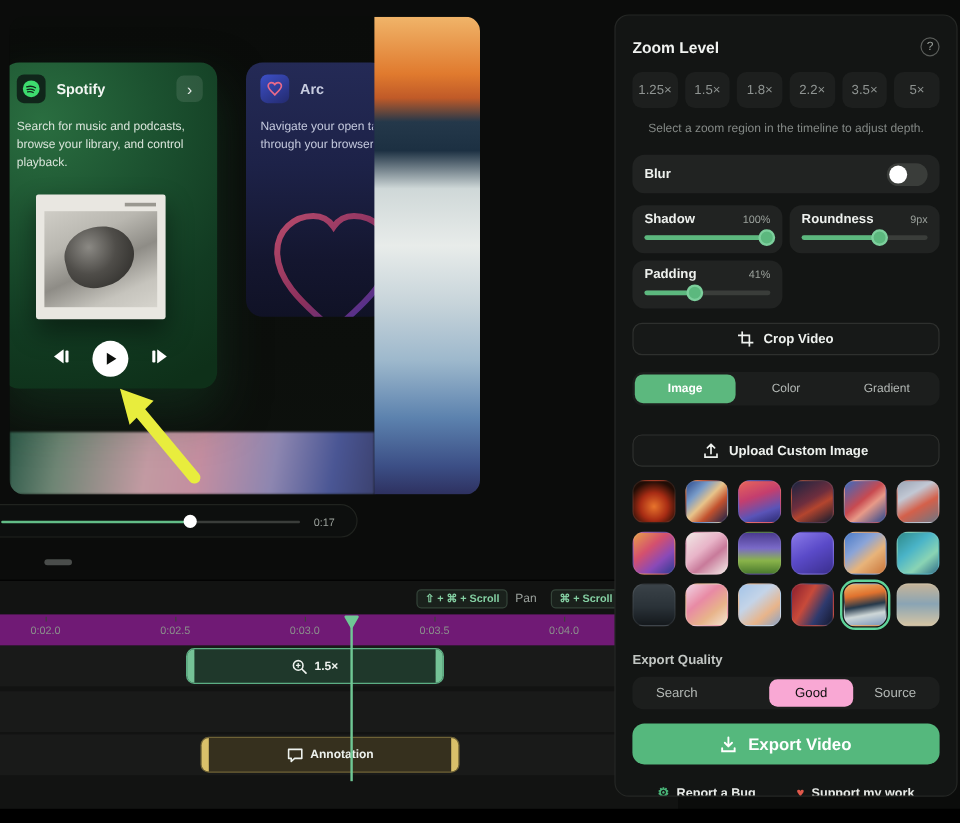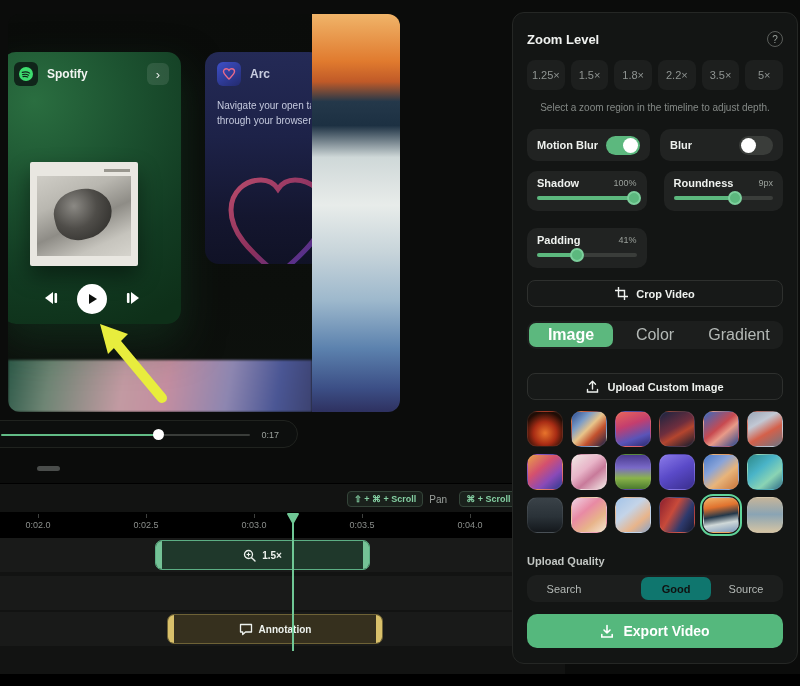--- a/index.html
+++ b/index.html
@@ -52,21 +52,21 @@
   .pp-dot{position:absolute;left:168px;top:8px;width:11px;height:11px;border-radius:50%;background:#fff;}
   .pp-time{position:absolute;right:18px;top:9px;color:#9aa09b;font-size:9px;}
   .drag-handle{position:absolute;left:37px;top:466px;width:23px;height:5px;border-radius:3px;background:#4a4d4b;}
 
   
   .timeline{position:absolute;left:0;top:483px;width:565px;height:192px;background:#121312;border-top:1px solid #000;}
   .hint-row{position:absolute;right:10px;top:7px;display:flex;align-items:center;gap:6px;}
   .kbd-badge{padding:2px 6px;border-radius:4px;background:#1a211c;border:1px solid #344439;color:#84cfa2;
     font-size:9px;font-weight:bold;}
   .hint-action{color:#9aa09c;font-size:10px;margin-right:6px;}
-  .ruler{position:absolute;left:0;top:28px;width:100%;height:26px;background:#000000;}
+  .ruler{position:absolute;left:0;top:28px;width:100%;height:26px;background:#701a75;}
   .tick{position:absolute;top:2px;width:1px;height:4px;background:#3e403e;}
   .tick-label{position:absolute;top:8px;transform:translateX(-50%);color:#8b8f8c;font-size:9px;}
   .trow{position:absolute;left:0;width:100%;height:34px;background:#191a19;}
   .region{position:absolute;height:30px;border-radius:7px;display:flex;align-items:center;justify-content:center;gap:6px;font-size:10px;font-weight:bold;color:#eef2ee;}
   .region .handle{position:absolute;top:0;width:6px;height:100%;}
   .region .handle.l{left:0;border-radius:7px 0 0 7px;}
   .region .handle.r{right:0;border-radius:0 7px 7px 0;}
   .zoom-region{left:155px;top:56px;width:215px;background:rgba(32,59,44,.92);border:1px solid #5cae84;}
   .zoom-region .handle{background:#74c296;}
   .anno-region{left:167px;top:130px;width:216px;background:rgba(56,50,31,.95);border:1px solid #6e6236;}
@@ -90,44 +90,44 @@
 
   .toggle-row{display:flex;gap:10px;margin-top:16px;}
   .toggle-card{flex:1;height:32px;border-radius:10px;background:#212322;display:flex;align-items:center;
     justify-content:space-between;padding:0 10px;}
   .toggle-label{color:#eef1ee;font-size:11px;font-weight:bold;}
   .switch{width:34px;height:19px;border-radius:10px;background:#3a3d3a;position:relative;}
   .switch.on{background:#5cb87e;}
   .knob{position:absolute;top:2px;width:15px;height:15px;border-radius:50%;background:#fff;left:2px;}
   .switch.on .knob{left:17px;}
 
-  .slider-grid{display:grid;grid-template-columns:1fr 1fr;gap:17px;margin-top:10px;}
+  .slider-grid{display:grid;grid-template-columns:1fr 1fr;gap:6px;margin-top:10px;}
   .slider-card{height:40px;border-radius:10px;background:#212322;padding:6px 10px 0;}
   .slider-head{display:flex;justify-content:space-between;align-items:center;}
   .slider-name{color:#eef1ee;font-size:11px;font-weight:bold;}
   .slider-val{color:#9aa09b;font-size:9px;}
   .slider-track{position:relative;margin-top:7px;height:4px;border-radius:2px;background:#3a3d3a;}
   .slider-fill{position:absolute;left:0;top:0;height:4px;border-radius:2px;background:#5cb87e;}
   .slider-knob{position:absolute;top:-5px;width:14px;height:14px;border-radius:50%;background:#5cb87e;border:2px solid #7ccf9c;}
 
   .wide-btn{margin-top:12px;height:27px;border-radius:8px;background:#171918;border:1px solid #2e302e;
     display:flex;align-items:center;justify-content:center;gap:8px;color:#eef1ee;font-size:11px;font-weight:bold;}
 
   .bg-tabs{display:flex;margin-top:14px;background:#1c1e1d;border-radius:9px;padding:2px;height:28px;}
-  .bg-tab{flex:1;border-radius:7px;display:flex;align-items:center;justify-content:center;color:#b4b9b6;font-size:16px;}
+  .bg-tab{flex:1;border-radius:7px;display:flex;align-items:center;justify-content:center;color:#b4b9b6;font-size:10px;}
   .bg-tab.sel{background:#5cb87e;color:#ffffff;font-weight:bold;}
 
   .thumb-grid{display:grid;grid-template-columns:repeat(6,36px);gap:7px;margin-top:11px;justify-content:space-between;}
   .thumb{width:36px;height:36px;border-radius:10px;border:1px solid rgba(255,255,255,.08);}
   .thumb.sel{outline:2px solid #5fd49a;outline-offset:1px;}
 
   .eq-label{margin-top:22px;color:#c2c6c3;font-size:11px;font-weight:bold;}
   .quality-seg{display:flex;margin-top:8px;background:#1c1e1d;border-radius:9px;padding:2px;height:27px;}
   .q-opt{flex:1;border-radius:7px;display:flex;align-items:center;justify-content:center;color:#b4b9b6;font-size:11px;}
-  .q-opt.sel{background:#0f766e;color:#101110;font-weight:bold;margin-left:42px;}
+  .q-opt.sel{background:#f9a8d4;color:#101110;font-weight:normal;margin-left:42px;}
 
   .export-btn{margin-top:12px;height:34px;border-radius:10px;background:#55b87d;display:flex;align-items:center;
     justify-content:center;gap:9px;color:#ffffff;font-size:14px;font-weight:bold;}
 
   .footer-links{display:flex;justify-content:center;gap:34px;margin-top:17px;}
   .flink{display:flex;align-items:center;gap:6px;color:#e8ebe8;font-size:10.5px;font-weight:bold;}
   .flink .f-ic{font-size:11px;}
 </style>
 </head>
 <body>
@@ -144,20 +144,21 @@
             <svg width="16" height="16" viewBox="0 0 16 16">
                 <circle cx="8" cy="8" r="7" fill="#3ddc6e"></circle>
                 <path d="M4.2 6.4c2.6-.8 5.3-.6 7.4.7M4.6 8.6c2.1-.6 4.3-.4 6 .6M5 10.6c1.7-.45 3.3-.3 4.7.5" stroke="#10251a" stroke-width="1.1" fill="none" stroke-linecap="round"></path>
               </svg>
           </div>
           <div class="card-title">Spotify</div>
           <div class="chev-btn">
               <span>›</span>
             </div>
         </div>
+        <div class="card-desc">Search for music and podcasts, browse your library, and control playback.</div>
         <div class="album-art">
           <div class="art-caption"></div>
           <div class="art-photo">
               <div class="art-head"></div>
             </div>
         </div>
         <div class="controls">
           <span>
             <svg width="15" height="12" viewBox="0 0 15 12">
                 <polygon points="9,0 1,6 9,12" fill="#fff"></polygon>
@@ -282,26 +283,20 @@
         <div class="zoom-opt">1.25×</div>
         <div class="zoom-opt">1.5×</div>
         <div class="zoom-opt">1.8×</div>
         <div class="zoom-opt">2.2×</div>
         <div class="zoom-opt">3.5×</div>
         <div class="zoom-opt">5×</div>
       </div>
     <div class="zoom-hint">Select a zoom region in the timeline to adjust depth.</div>
 
     <div class="toggle-row" id="toggle-row">
-        <div class="toggle-card">
-          <div class="toggle-label">Motion Blur</div>
-          <div class="switch on">
-            <div class="knob"></div>
-          </div>
-        </div>
         <div class="toggle-card">
           <div class="toggle-label">Blur</div>
           <div class="switch">
             <div class="knob"></div>
           </div>
         </div>
       </div>
     <div class="slider-grid" id="slider-grid">
         <div class="slider-card">
           <div class="slider-head">
@@ -371,21 +366,21 @@
         <div class="thumb" style="background: linear-gradient(140deg, rgb(74, 122, 200) 0%, rgb(138, 164, 216) 35%, rgb(232, 180, 122) 62%, rgb(200, 116, 58) 100%);"></div>
         <div class="thumb" style="background: linear-gradient(140deg, rgb(46, 138, 138) 0%, rgb(74, 180, 200) 38%, rgb(138, 212, 180) 68%, rgb(46, 110, 138) 100%);"></div>
         <div class="thumb" style="background: linear-gradient(rgb(58, 66, 72) 0%, rgb(42, 50, 56) 55%, rgb(20, 24, 28) 100%);"></div>
         <div class="thumb" style="background: linear-gradient(140deg, rgb(240, 212, 228) 0%, rgb(232, 138, 164) 38%, rgb(232, 180, 138) 68%, rgb(244, 228, 212) 100%);"></div>
         <div class="thumb" style="background: linear-gradient(140deg, rgb(164, 196, 232) 0%, rgb(196, 212, 232) 38%, rgb(232, 180, 138) 70%, rgb(138, 164, 200) 100%);"></div>
         <div class="thumb" style="background: linear-gradient(120deg, rgb(138, 30, 46) 0%, rgb(200, 74, 58) 38%, rgb(46, 58, 110) 68%, rgb(20, 24, 46) 100%);"></div>
         <div class="thumb sel" style="background: linear-gradient(170deg, rgb(240, 180, 105) 0%, rgb(224, 114, 46) 28%, rgb(36, 56, 74) 52%, rgb(207, 216, 216) 72%, rgb(122, 150, 184) 100%);"></div>
         <div class="thumb" style="background: linear-gradient(rgb(196, 180, 154) 0%, rgb(138, 164, 180) 48%, rgb(212, 196, 164) 100%);"></div>
       </div>
 
-    <div class="eq-label">Upload Quality</div>
+    <div class="eq-label">Export Quality</div>
     <div class="quality-seg" id="quality-seg">
         <div class="q-opt">Search</div>
         <div class="q-opt sel">Good</div>
         <div class="q-opt">Source</div>
       </div>
 
     <div class="export-btn">
       <svg width="14" height="15" viewBox="0 0 14 15">
           <path d="M7 1.5V9M4 6l3 3 3-3" stroke="#fff" stroke-width="1.6" fill="none" stroke-linecap="round" stroke-linejoin="round"></path>
           <path d="M1.8 10.5V13h10.4v-2.5" stroke="#fff" stroke-width="1.6" fill="none" stroke-linecap="round"></path>

